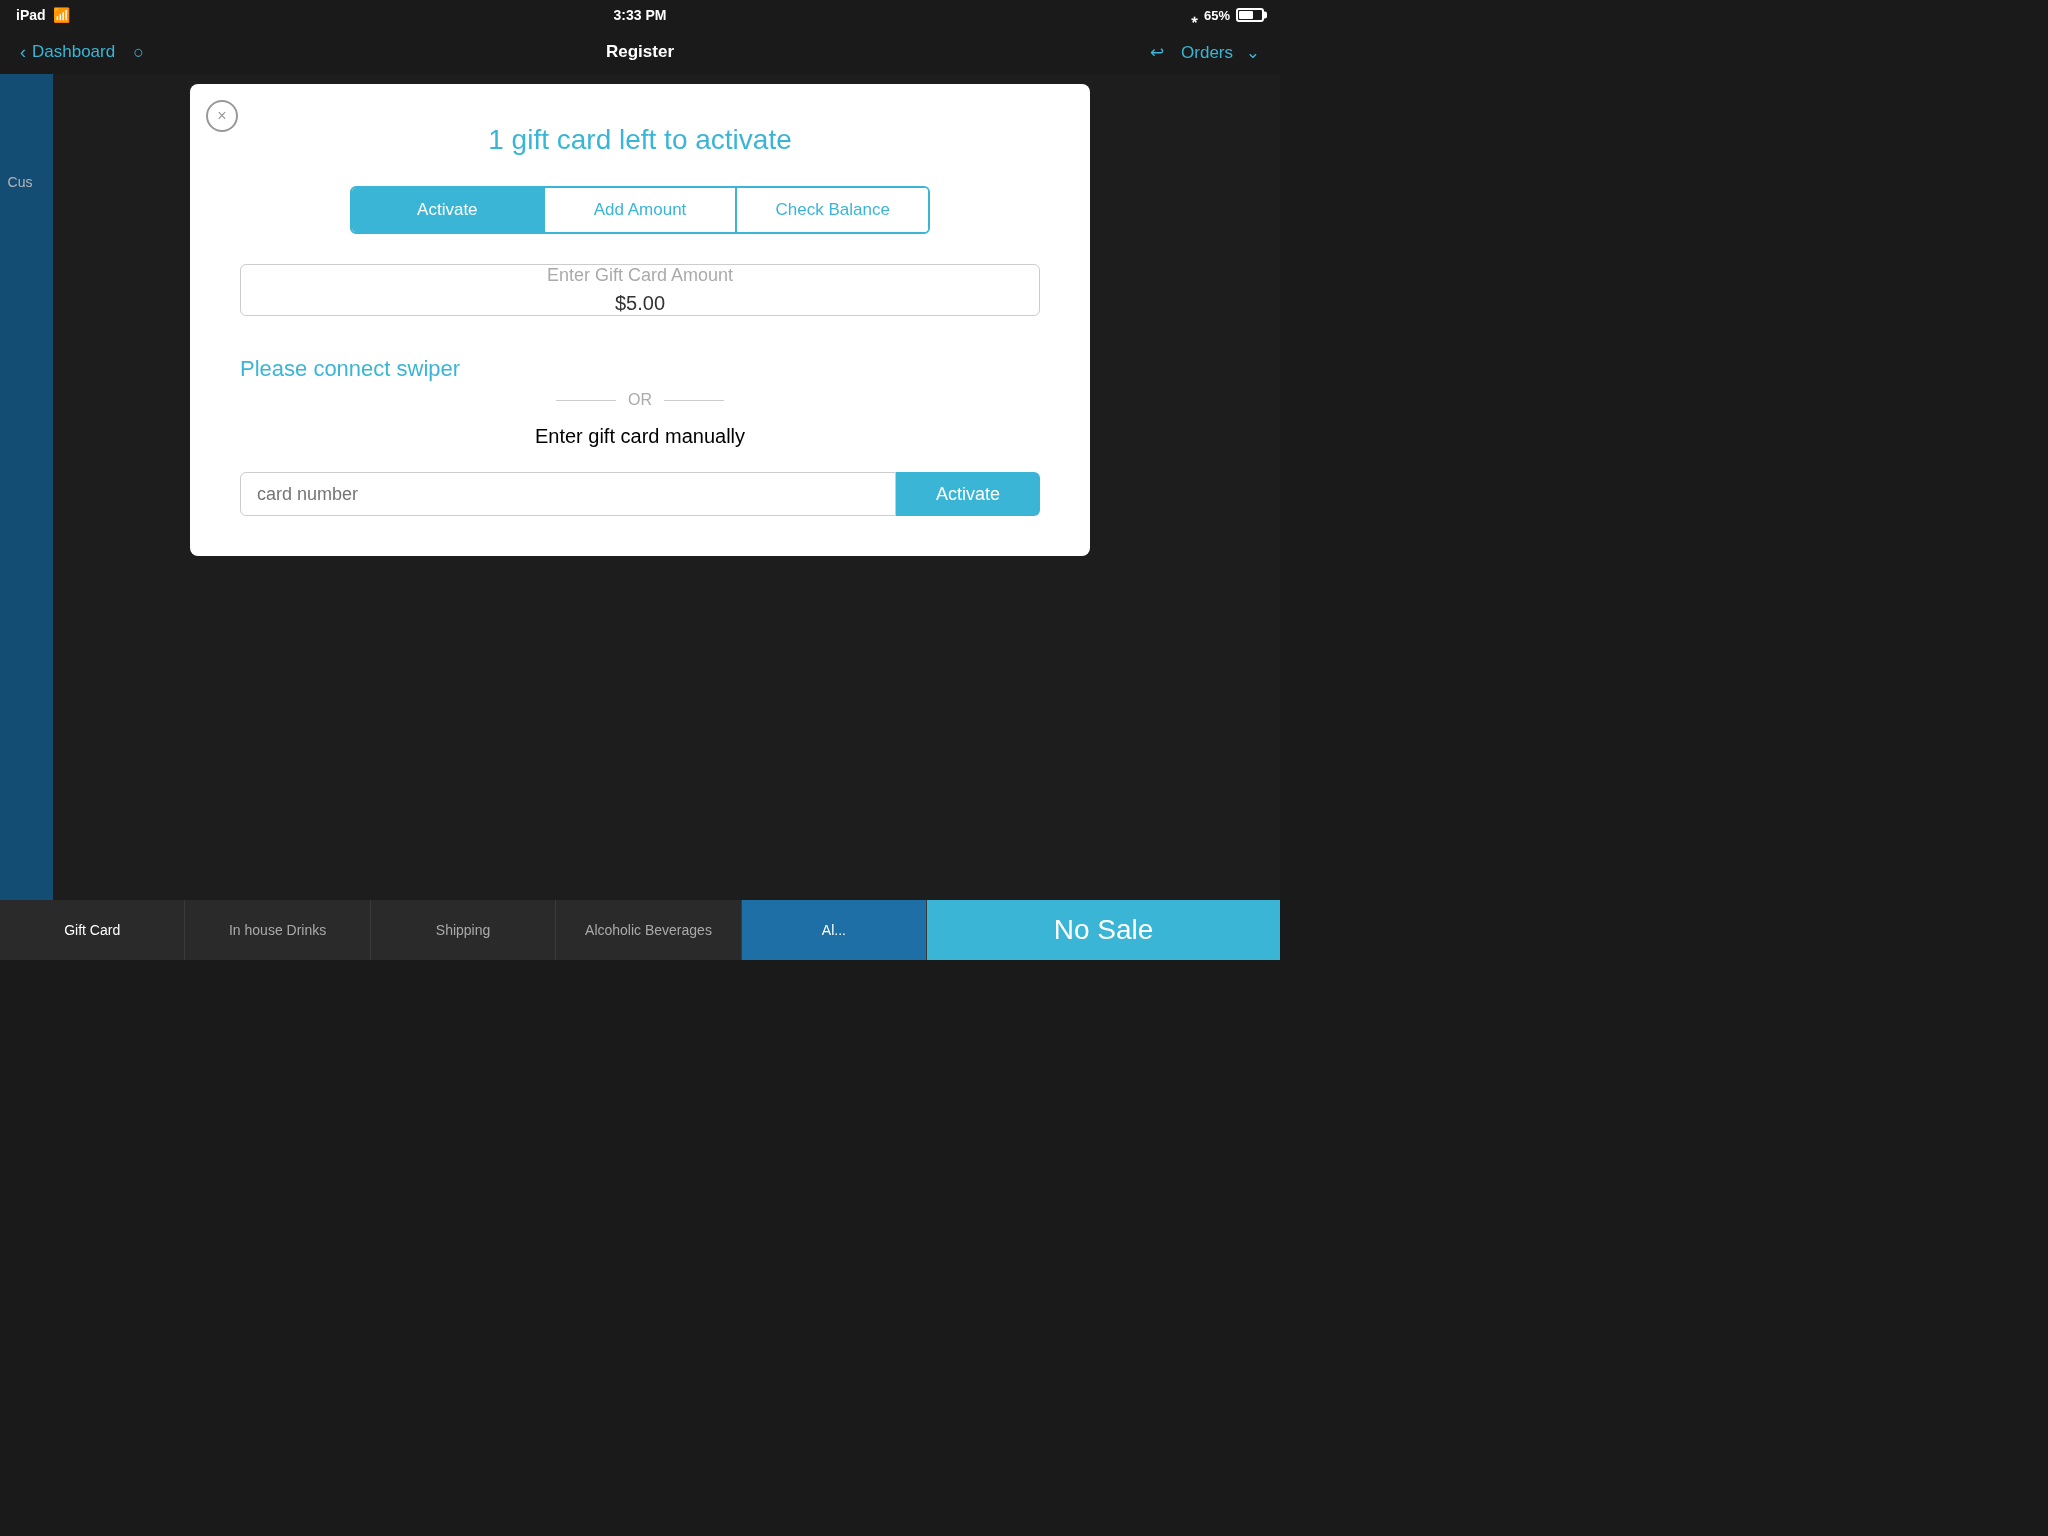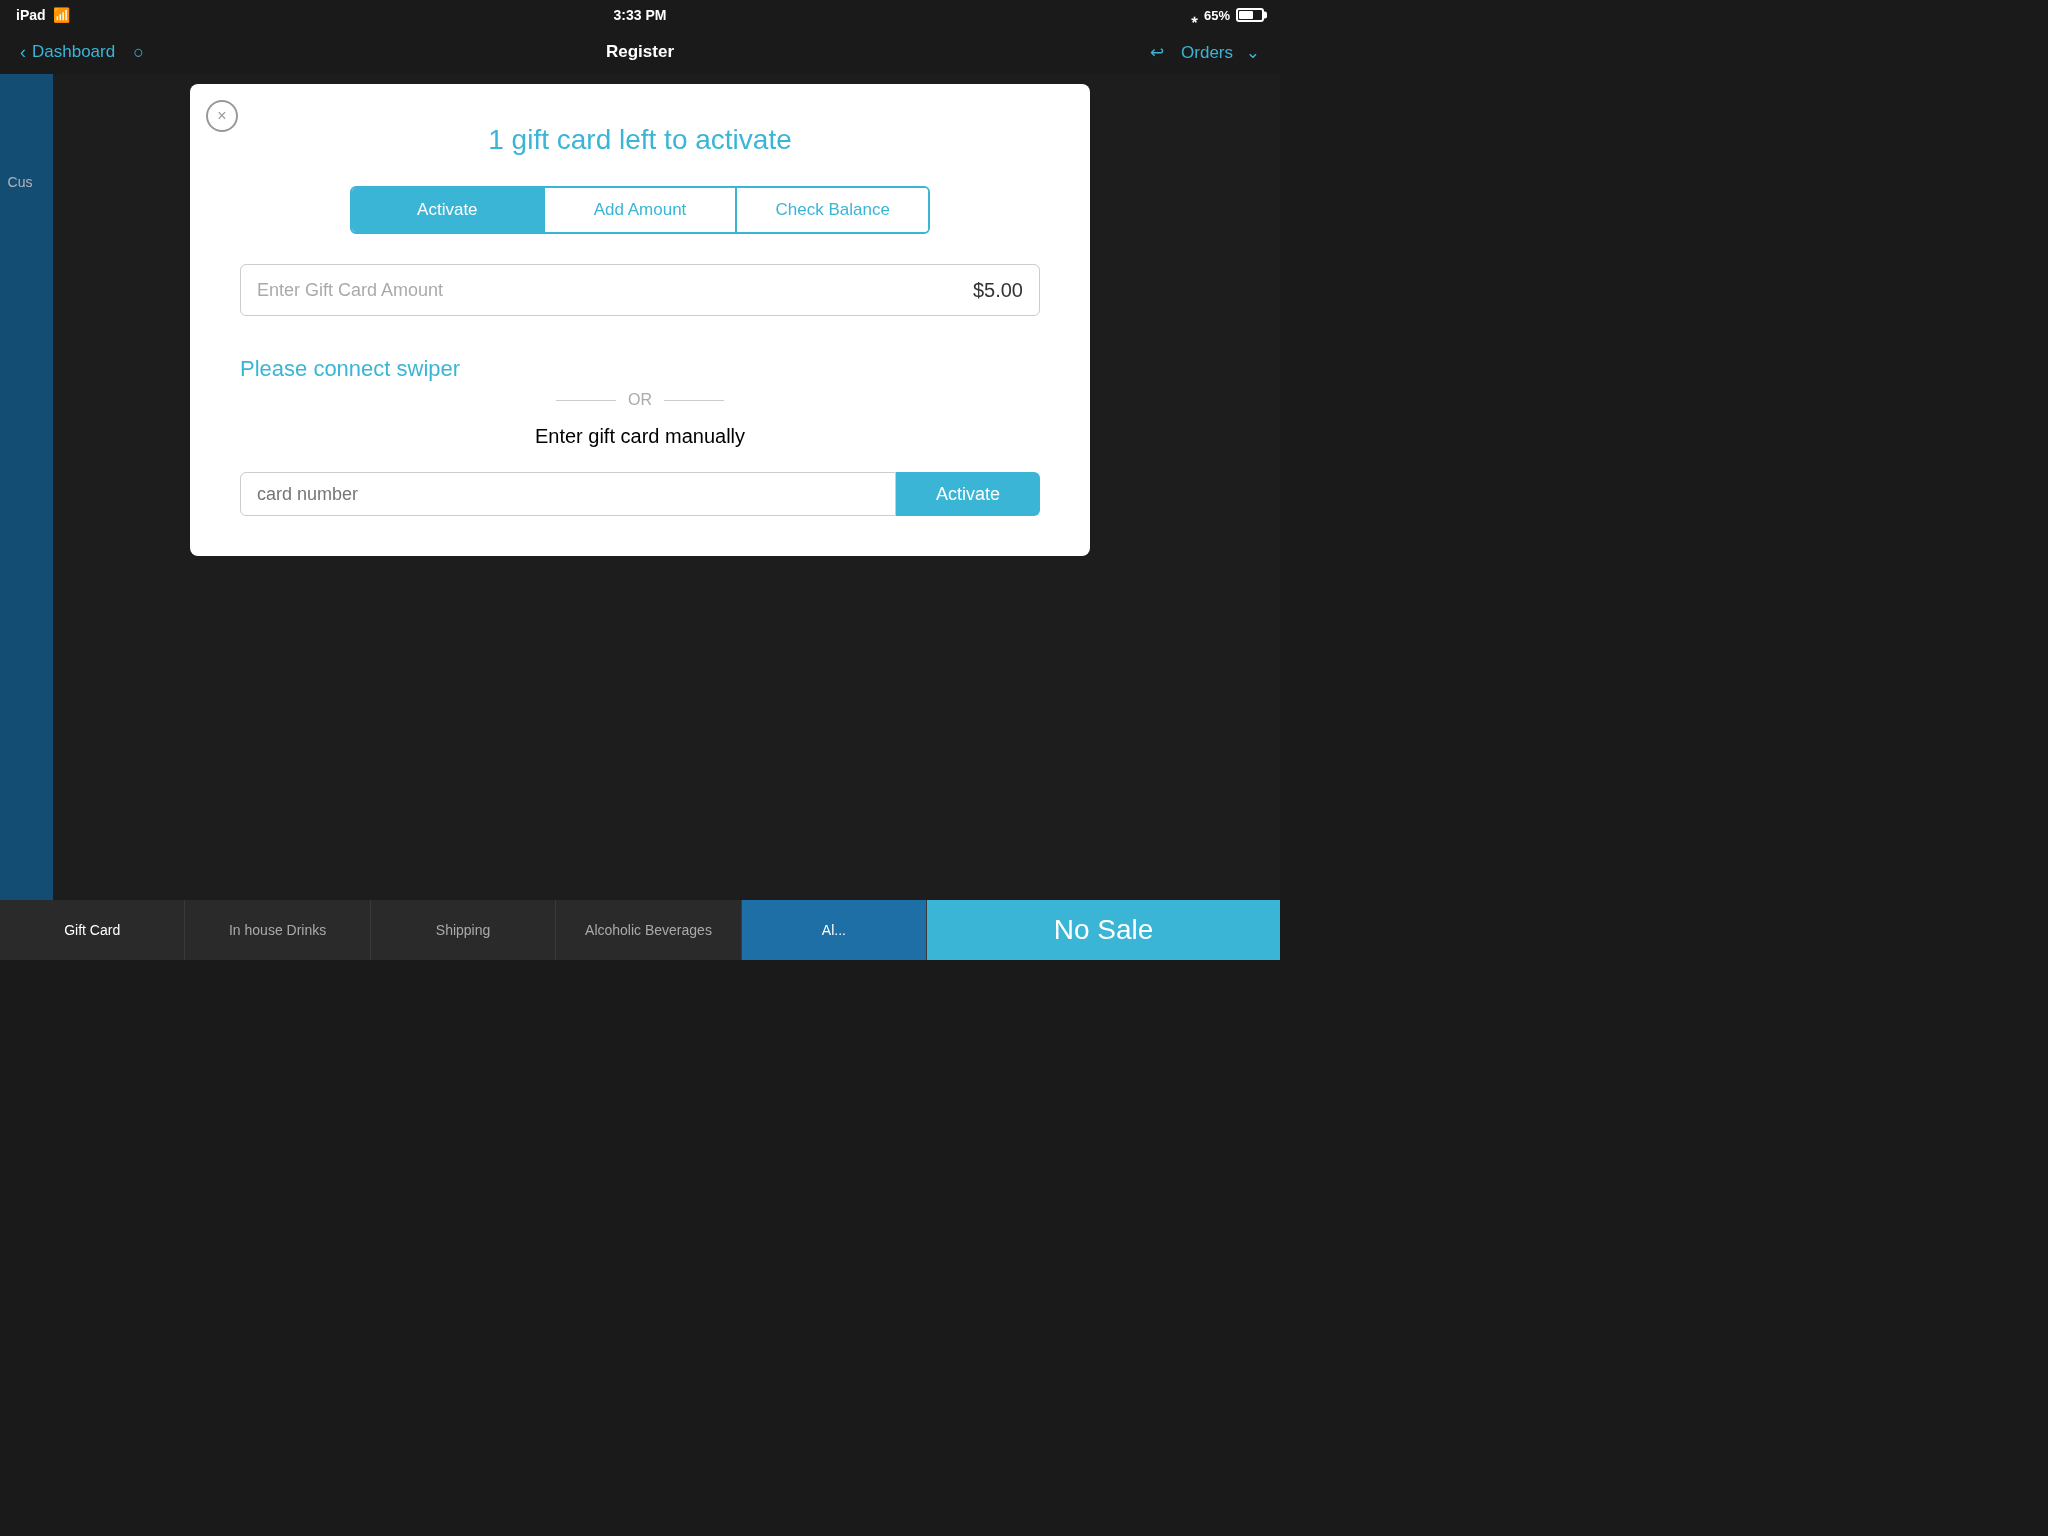--- a/index.html
+++ b/index.html
@@ -184,20 +184,21 @@
 
     
     .amount-input-wrapper {
       border: 1.5px solid #ccc;
       border-radius: 6px;
       display: flex;
       align-items: center;
       padding: 0 16px;
       height: 52px;
       margin-bottom: 40px;
+      flex-direction: column;
     }
     .amount-placeholder {
       flex: 1;
       color: #aaa;
       font-size: 18px;
     }
     .amount-value {
       color: #333;
       font-size: 20px;
       font-weight: 500;

